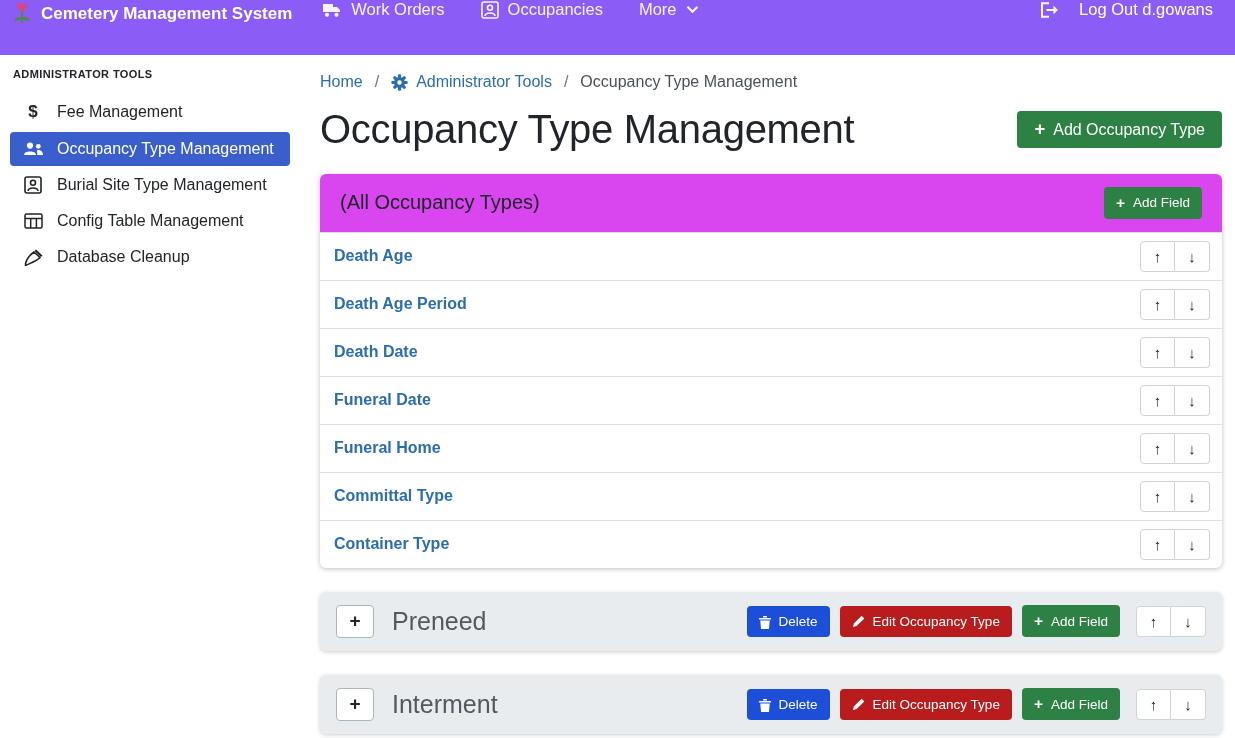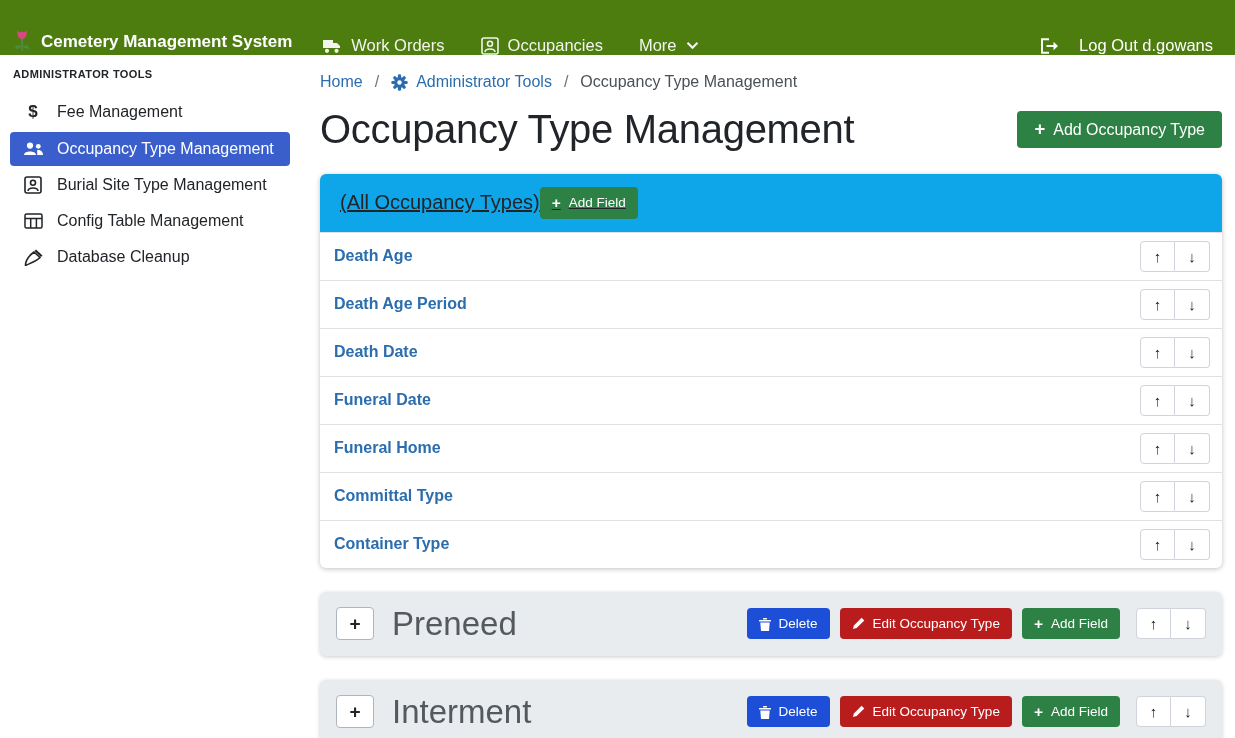--- a/index.html
+++ b/index.html
@@ -1,20 +1,20 @@
 <!DOCTYPE html>
 <html><head>
 <meta charset="utf-8">
 <style>
   * { box-sizing: border-box; margin: 0; padding: 0; }
   html, body { width: 1235px; height: 738px; overflow: hidden; background: #fff;
     font-family: "Liberation Sans", sans-serif; color: #212529; }
 
   
-  .navbar { height: 55px; background: #4d7c0f; display: flex; align-items: flex-end;
+  .navbar { height: 55px; background: #8b5cf6; display: flex; align-items: flex-start;
     padding: 0 22px 0 12px; }
   .brand { display: flex; align-items: center; gap: 9px; color: #fff; font-weight: 700;
     font-size: 17px; cursor: pointer; }
   .topnav { display: flex; align-items: center; gap: 36px; margin-left: 30px; }
   .topnav a { display: flex; align-items: center; gap: 9px; color: rgba(255,255,255,.92);
     font-size: 16.5px; text-decoration: none; cursor: pointer; }
   .logout { margin-left: auto; display: flex; align-items: center; gap: 19px; color: #fff;
     font-size: 16.5px; text-decoration: none; cursor: pointer; }
 
   
@@ -54,37 +54,37 @@
   .btn-group { display: inline-flex; }
   .btn-outline { background: #fff; border: 1px solid #ced4da; color: #212529; width: 35px;
     height: 31px; display: flex; align-items: center; justify-content: center; font-size: 15px;
     cursor: pointer; font-family: inherit; }
   .btn-group .btn-outline:first-child { border-radius: 4px 0 0 4px; }
   .btn-group .btn-outline:last-child { border-radius: 0 4px 4px 0; border-left: none; }
 
   
   .card { margin-top: 22px; border-radius: 6px; background: #fff;
     box-shadow: 0 1px 5px rgba(0,0,0,.25); overflow: hidden; }
-  .card-header { background: #0ea5e9; padding: 13px 20px; display: flex;
-    align-items: center; text-decoration: underline; }
+  .card-header { background: #d946ef; padding: 13px 20px; display: flex;
+    justify-content: space-between; align-items: center; }
   .card-title { font-size: 20px; font-weight: 500; color: #212529; }
   .field-row { display: flex; justify-content: space-between; align-items: center;
     padding: 8px 12px; border-top: 1px solid #dee2e6; }
   .field-row:first-of-type { border-top: none; }
   .field-link { color: #2b6dad; font-weight: 700; font-size: 16px; text-decoration: none;
     cursor: pointer; padding-left: 2px; }
 
   
   .section-header { margin-top: 24px; background: #e9ecef; border-radius: 6px;
     padding: 13px 16px; display: flex; align-items: center;
     box-shadow: 0 1px 4px rgba(0,0,0,.2); }
   .expand-btn { width: 38px; height: 33px; background: #fff; border: 1px solid #adb5bd;
     border-radius: 4px; font-size: 19px; font-weight: 700; color: #212529; cursor: pointer;
     display: flex; align-items: center; justify-content: center; font-family: inherit; }
-  .section-title { font-size: 33px; font-weight: 500; color: #54595f; margin-left: 18px; }
+  .section-title { font-size: 25px; font-weight: 500; color: #54595f; margin-left: 18px; }
   .section-actions { margin-left: auto; display: flex; align-items: center; gap: 10px; }
   .section-actions .btn-group { margin-left: 6px; }
 
   svg { display: block; }
 </style>
 </head>
 <body>
 
 <header class="navbar">
   <div class="brand">

